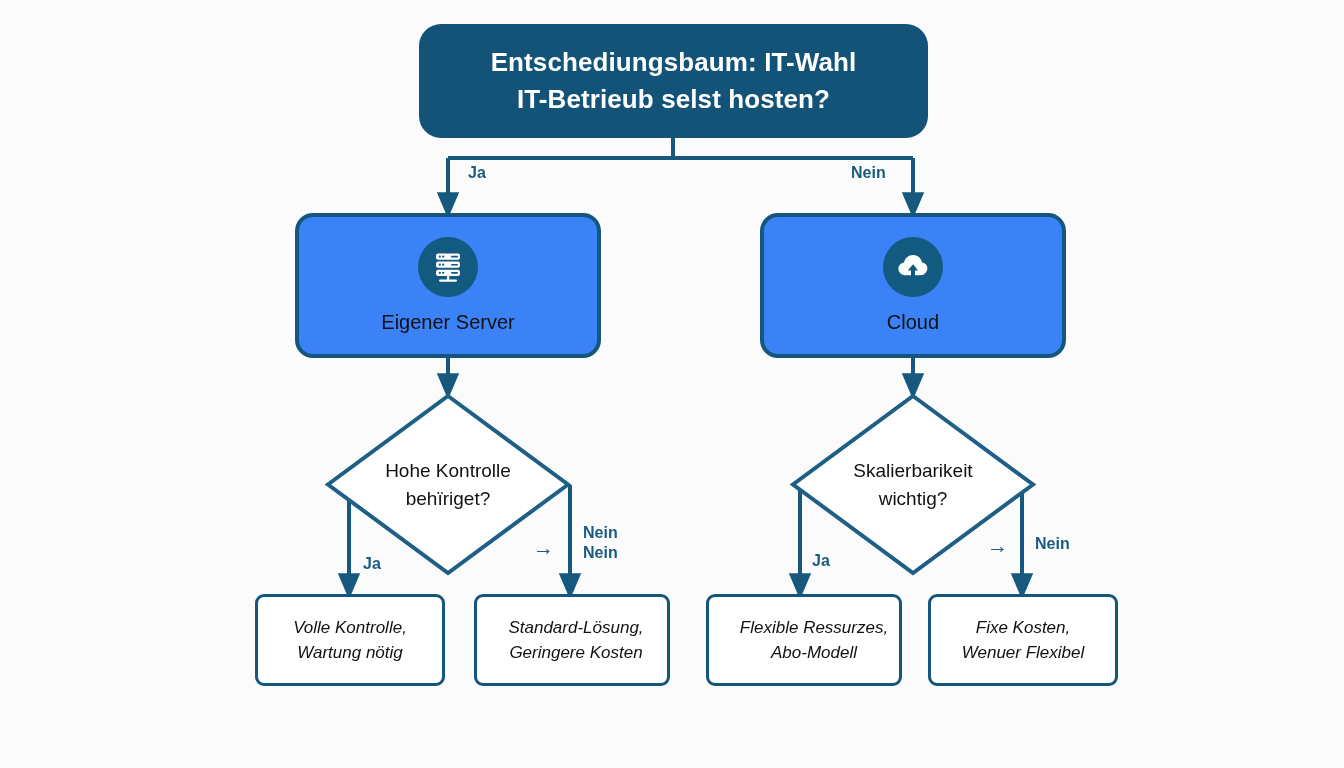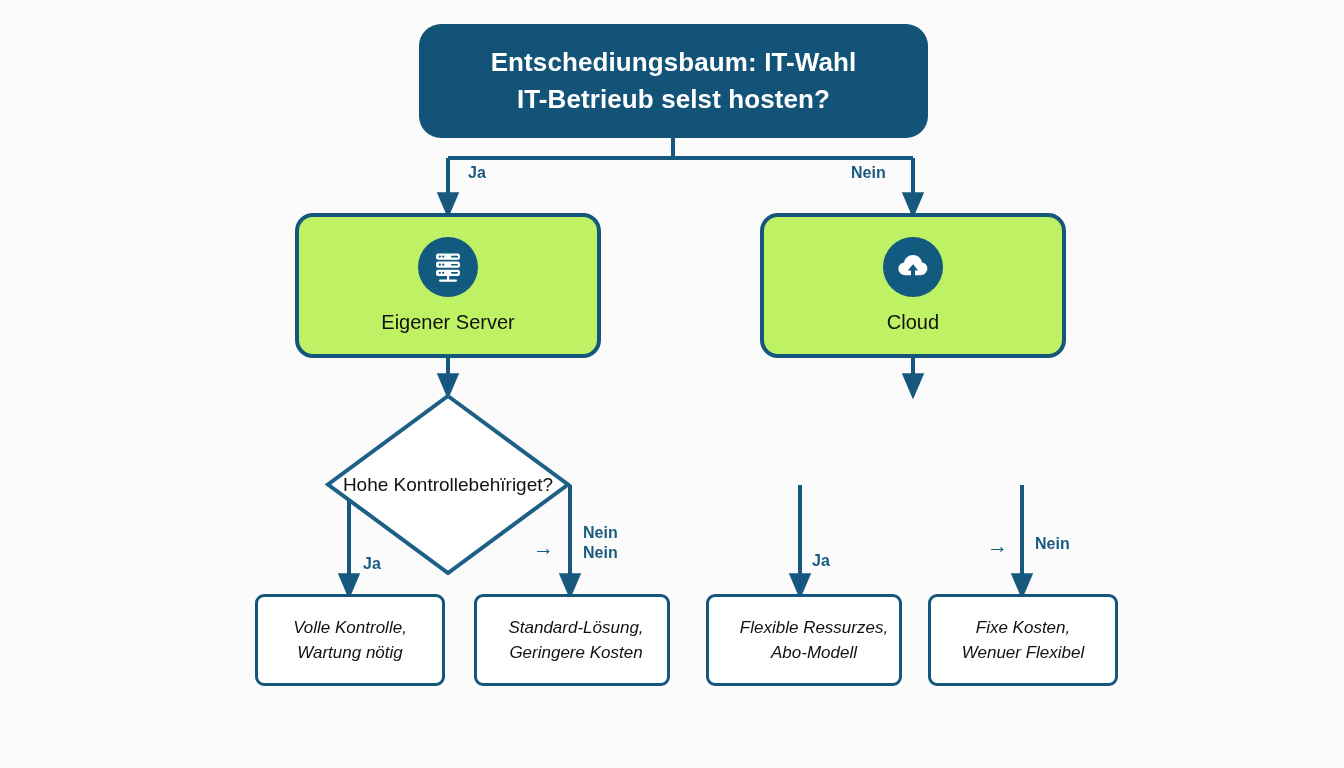--- a/index.html
+++ b/index.html
@@ -50,21 +50,21 @@
     font-size: 26px;
     font-weight: bold;
     line-height: 1.42;
     letter-spacing: 0.1px;
   }
   .root-node .line { display: block; }
 
   .opt-node {
     width: 306px;
     height: 145px;
-    background: #bef264;
+    background: #3b82f6;
     border: 4px solid #14567c;
     border-radius: 18px;
   }
   .opt-node.left  { left: 295px; top: 213px; }
   .opt-node.right { left: 760px; top: 213px; }
 
   .icon-circle {
     width: 60px;
     height: 60px;
     border-radius: 50%;
@@ -94,21 +94,21 @@
     position: absolute;
     left: 0; top: 0;
   }
   .diamond-text {
     position: absolute;
     left: 0;
     top: 0;
     width: 248px;
     height: 185px;
     display: flex;
-    flex-direction: row;
+    flex-direction: column;
     align-items: center;
     justify-content: center;
     text-align: center;
     font-size: 19px;
     color: #111111;
     line-height: 1.45;
   }
   .diamond-text .line { display: block; }
 
   
@@ -247,20 +247,29 @@
     </div>
   </div>
 
   <div class="edge-label lbl-l-ja">Ja</div>
   <div class="arrow-glyph arrow-l">→</div>
   <div class="edge-label lbl-l-nein">
     <span class="line">Nein</span>
     <span class="line">Nein</span>
   </div>
 
+  <div class="diamond-wrap right">
+    <svg width="248" height="185" viewBox="0 0 248 185">
+      <polygon points="124,4 244,92.5 124,181 4,92.5" fill="#ffffff" stroke="#1d5f85" stroke-width="4"></polygon>
+    </svg>
+    <div class="diamond-text">
+      <span class="line">Skalierbarikeit</span>
+      <span class="line">wichtig?</span>
+    </div>
+  </div>
 
   <div class="edge-label lbl-r-ja">Ja</div>
   <div class="arrow-glyph arrow-r">→</div>
   <div class="edge-label lbl-r-nein">Nein</div>
 
   <div class="node leaf-node leaf-l1">
     <span class="line">Volle Kontrolle,</span>
     <span class="line">Wartung nötig</span>
   </div>
 

